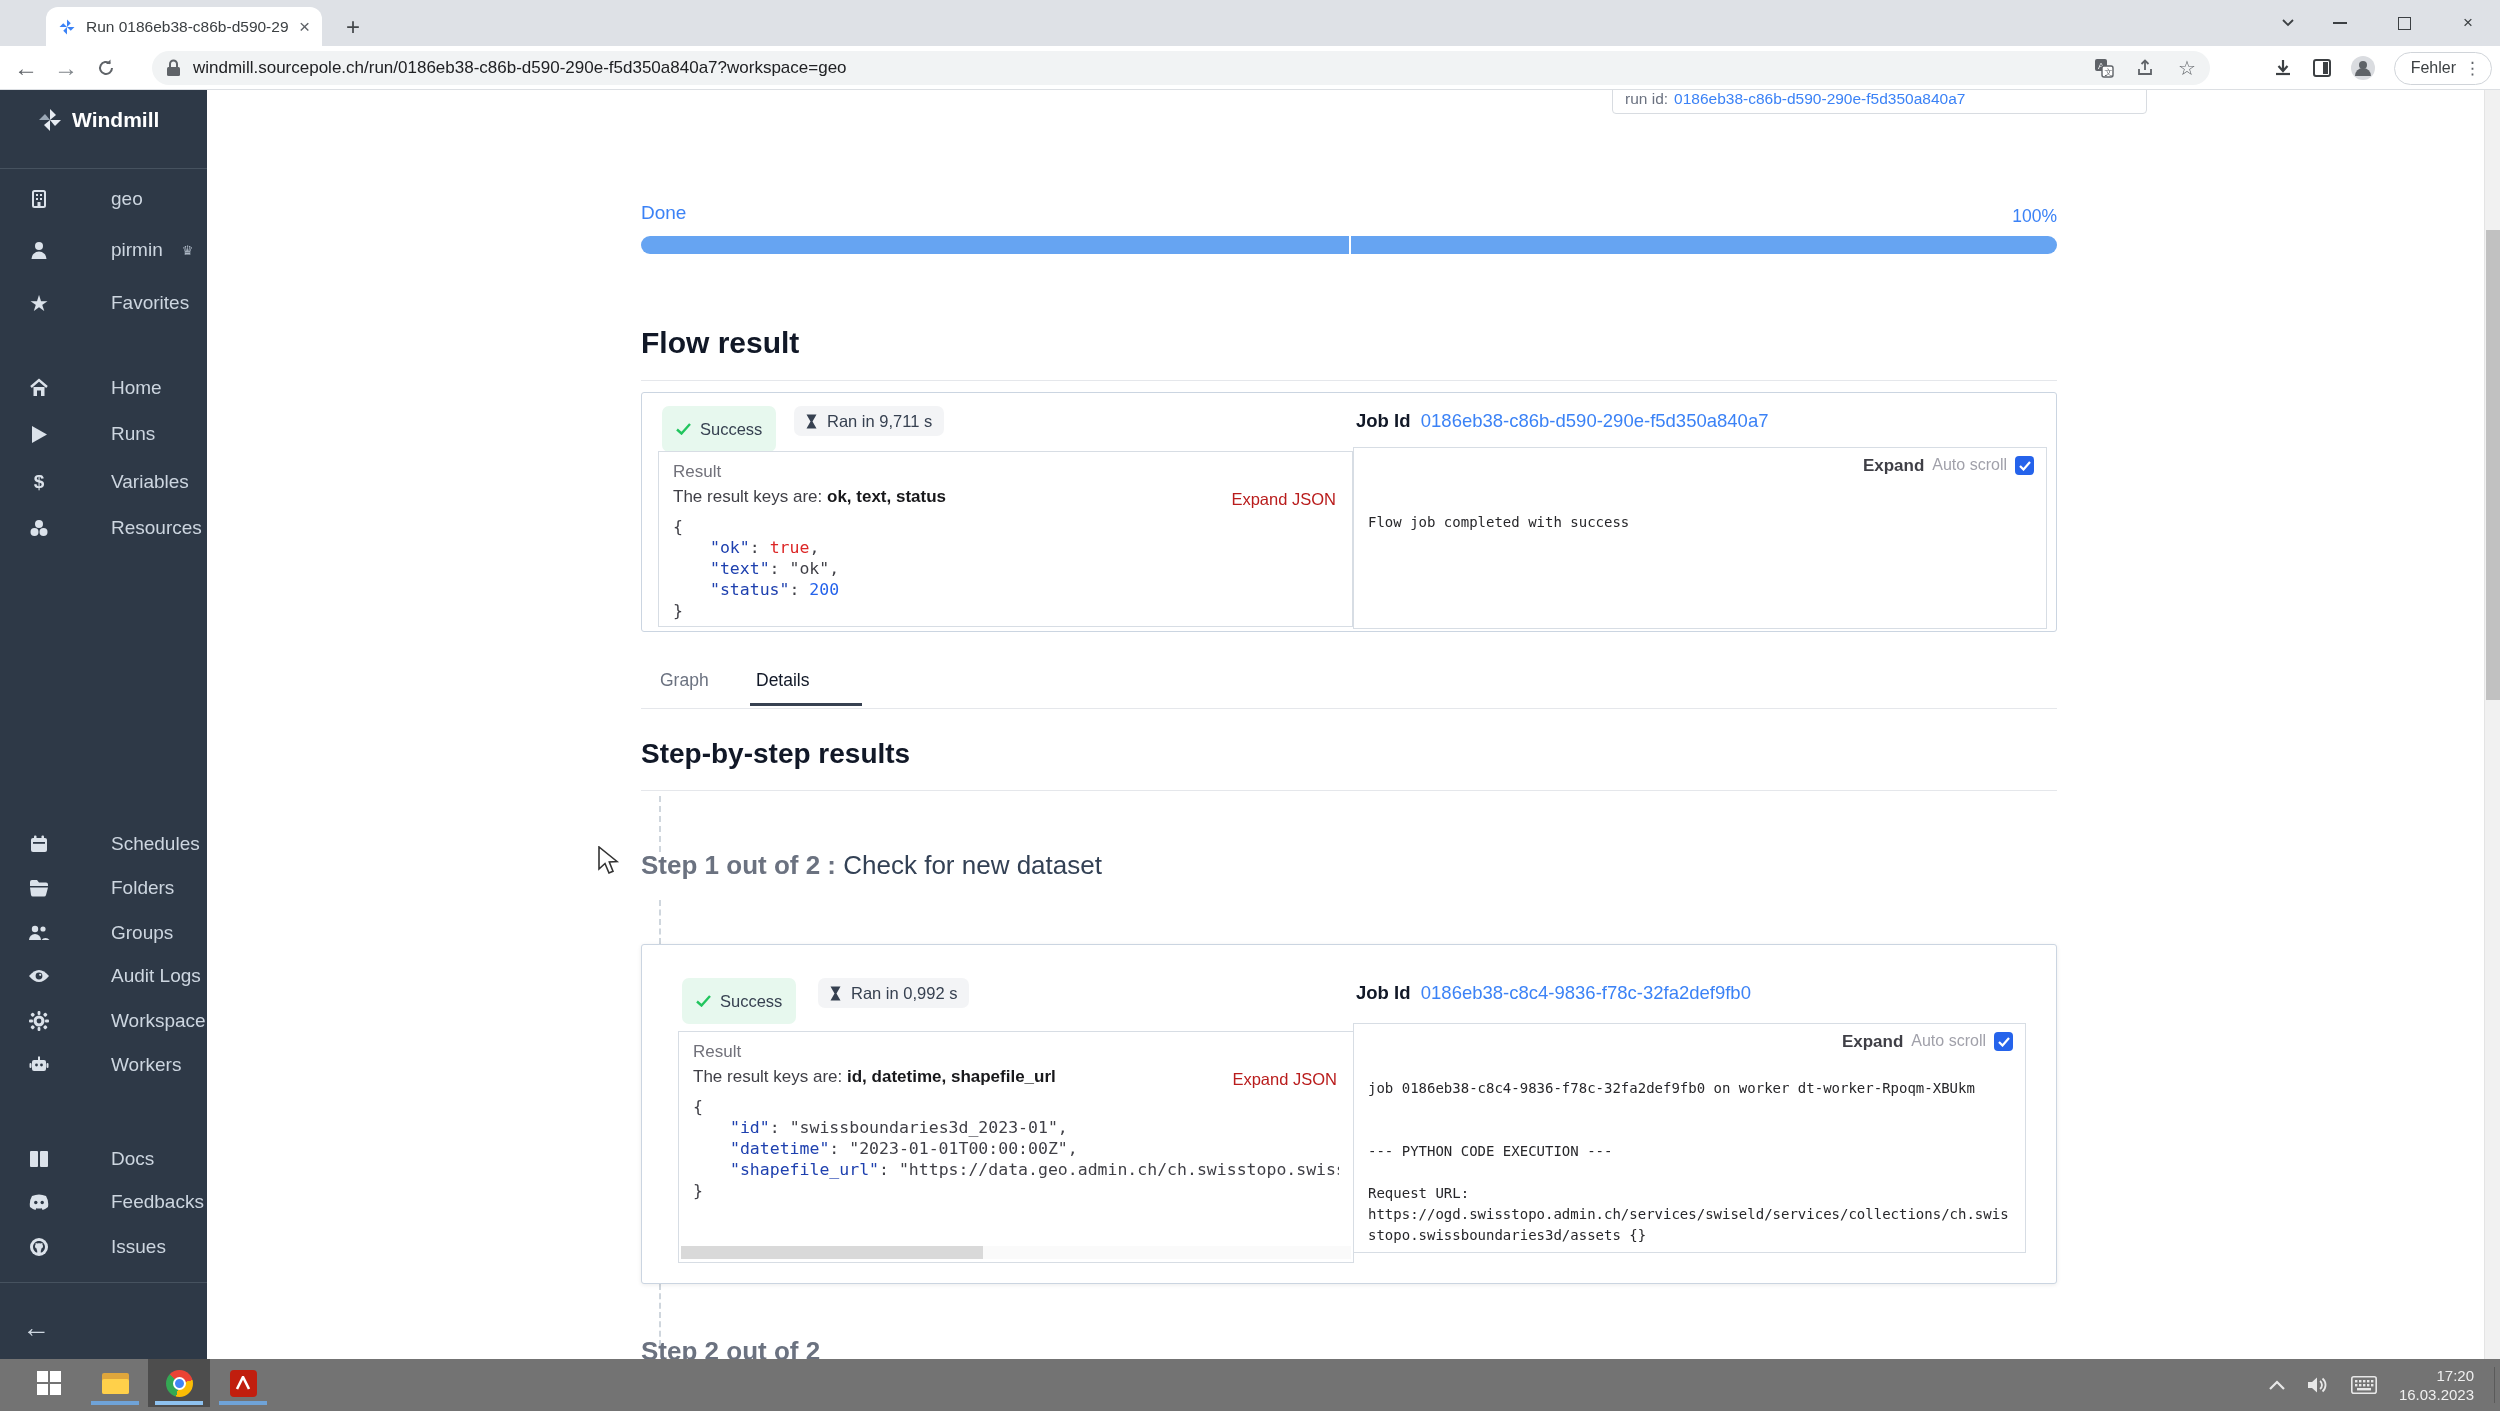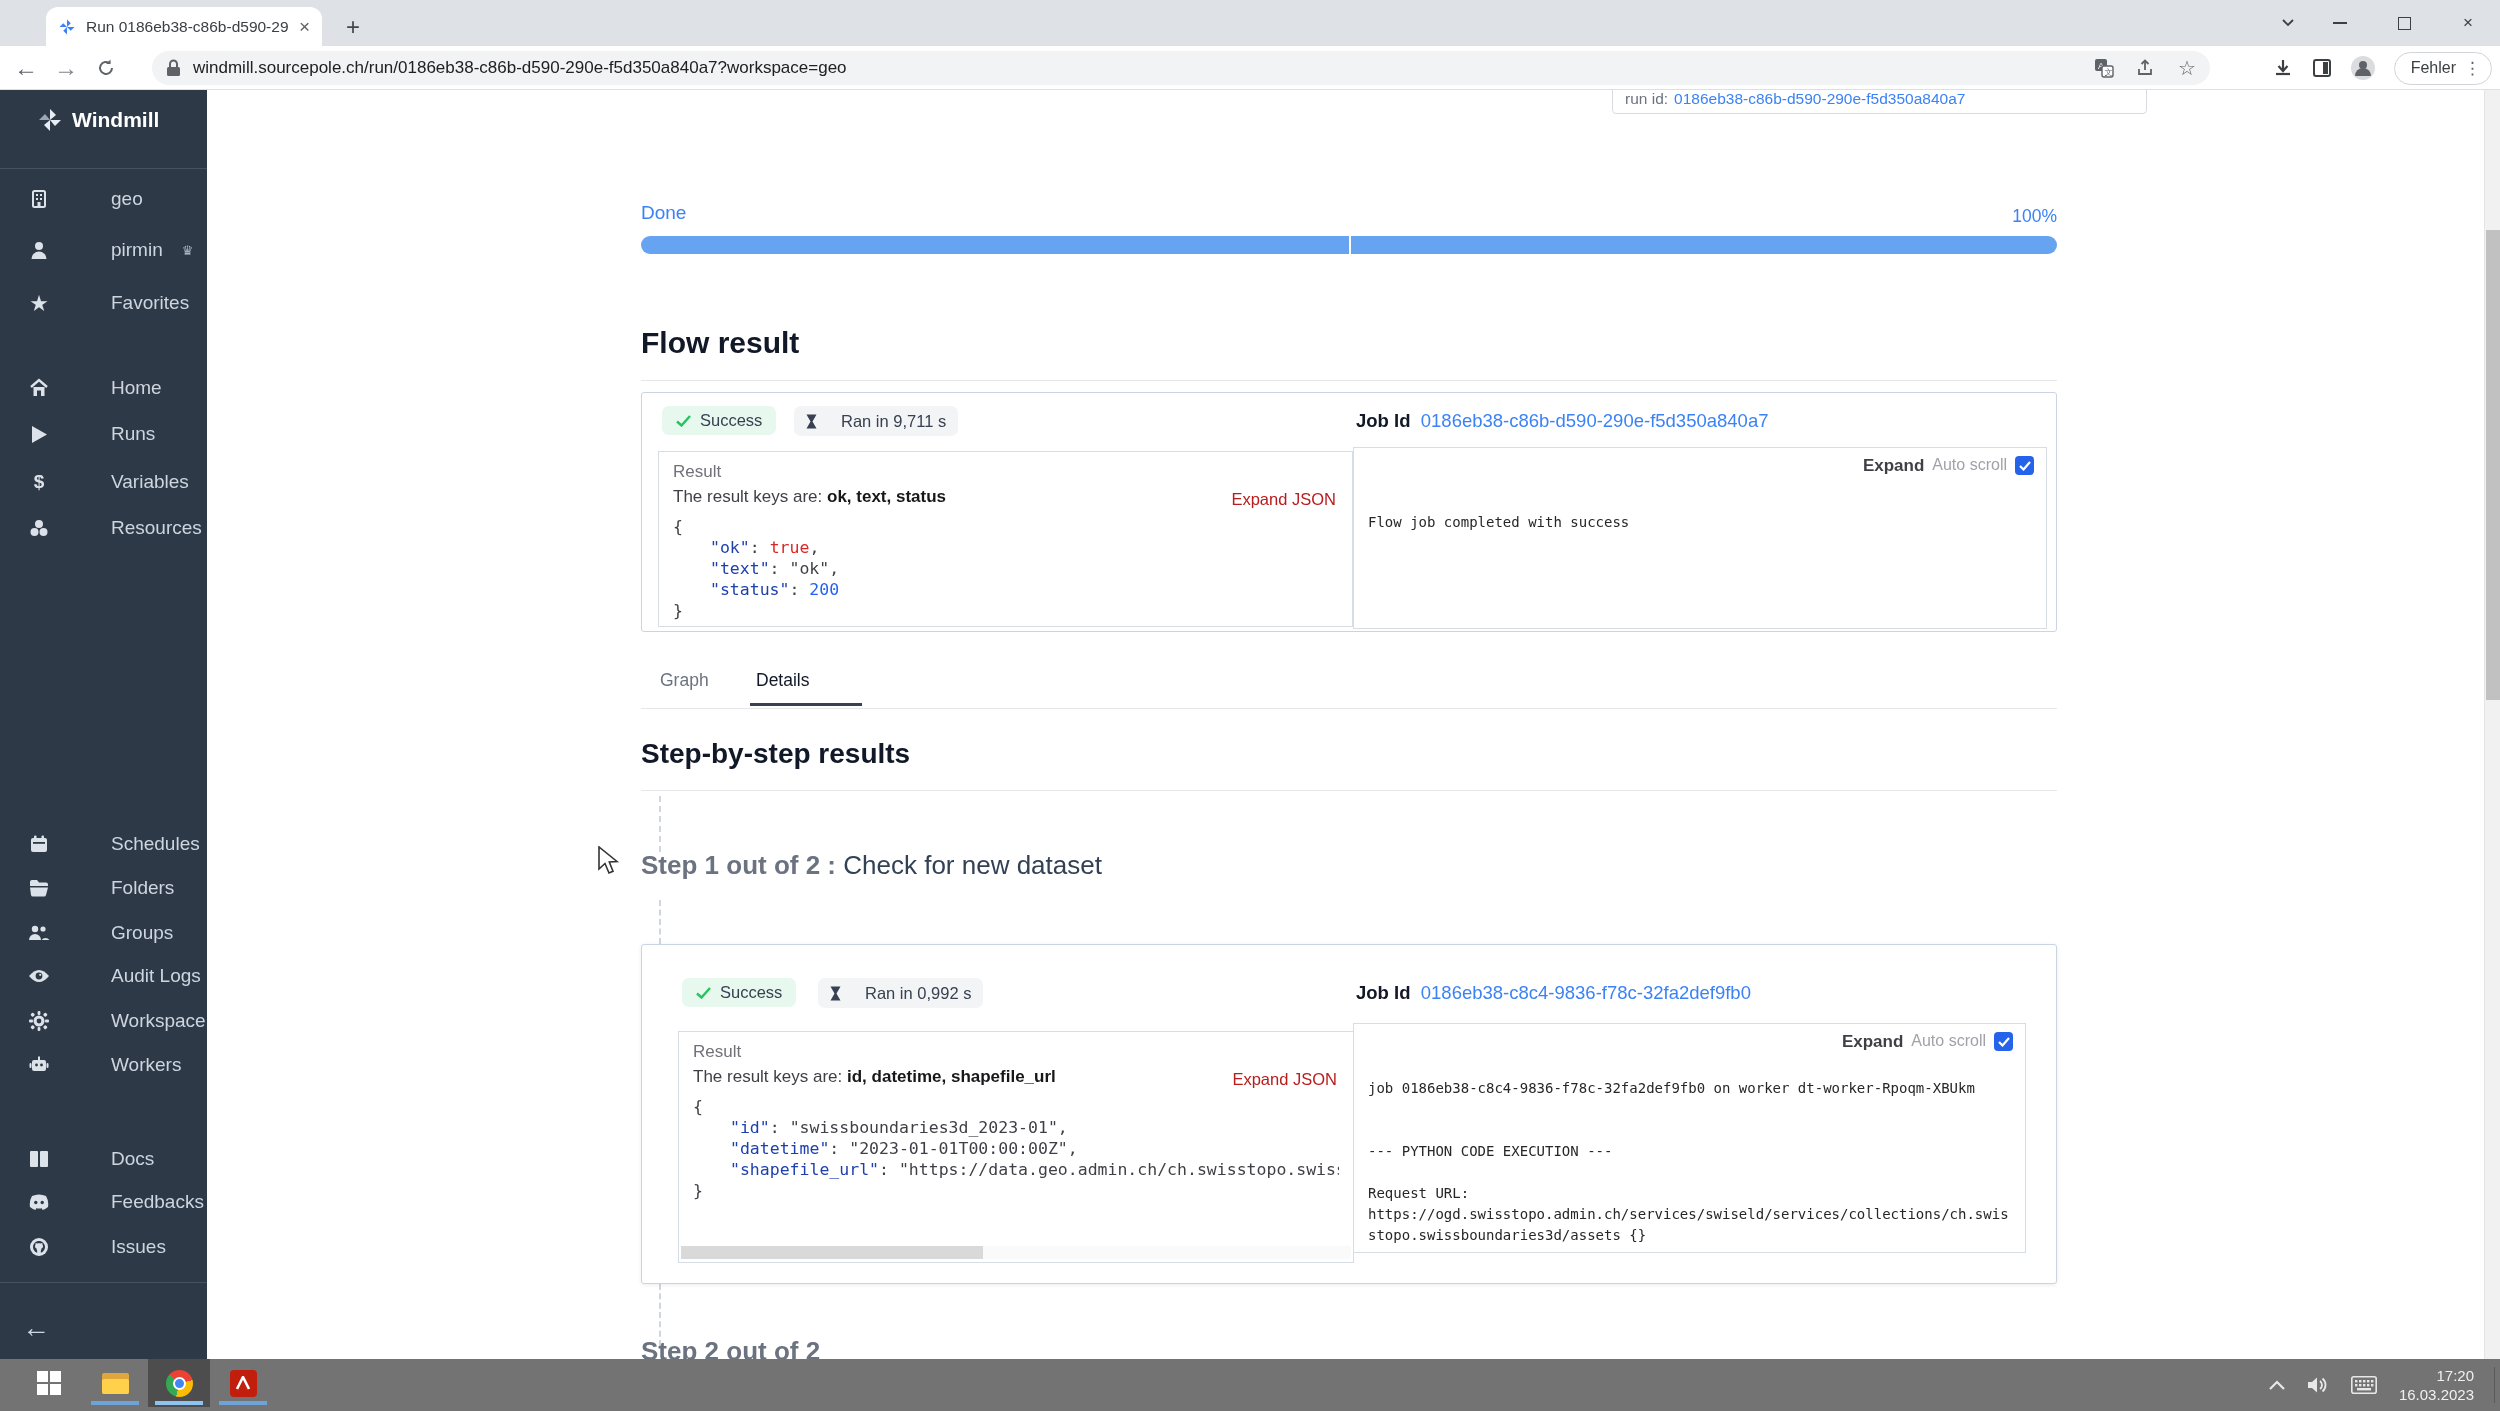--- a/index.html
+++ b/index.html
@@ -61,22 +61,22 @@
   .h1 { position:absolute; left:434px; font-weight:700; color:#111827; }
   .flow-title { top:236px; font-size:30px; }
   .steps-title { top:648px; font-size:28px; }
   .hr { position:absolute; left:434px; width:1416px; height:1px; background:#e5e7eb; }
 
   
   .card { position:absolute; left:434px; width:1416px; background:#fff; border:1px solid #cbd5e1; border-radius:3px; }
   .card1 { top:302px; height:240px; }
   .card2 { top:854px; height:340px; box-shadow:0 1px 4px rgba(0,0,0,.08); }
 
-  .badge-success { position:absolute; display:flex; align-items:center; gap:9px; height:29px; padding:0 14px; background:#e7f8ee; border-radius:7px; font-size:16.5px; color:#374151; }
-  .badge-gray { position:absolute; display:flex; align-items:center; gap:24px; height:30px; padding:0 12px; background:#f3f4f6; border-radius:7px; font-size:16.5px; color:#374151; }
+  .badge-success { position:absolute; display:flex; align-items:center; gap:9px; height:46px; padding:0 14px; background:#e7f8ee; border-radius:7px; font-size:16.5px; color:#374151; }
+  .badge-gray { position:absolute; display:flex; align-items:center; gap:10px; height:30px; padding:0 12px; background:#f3f4f6; border-radius:7px; font-size:16.5px; color:#374151; }
   .jobid { position:absolute; left:714px; font-size:18.5px; color:#111827; white-space:nowrap; }
   .jobid b { font-weight:700; }
   .jobid a { font-size:18.5px; }
 
   .panel { position:absolute; background:#fff; border:1px solid #d7dde4; }
   .panel-pad { padding:10px 14px; }
   .p-title { font-size:17px; color:#71717a; }
   .p-keys { margin-top:5px; font-size:17px; color:#3f3f46; }
   .p-keys b { color:#18181b; }
   .expand-json { position:absolute; right:16px; top:38px; font-size:16.5px; color:#b91c1c; }

